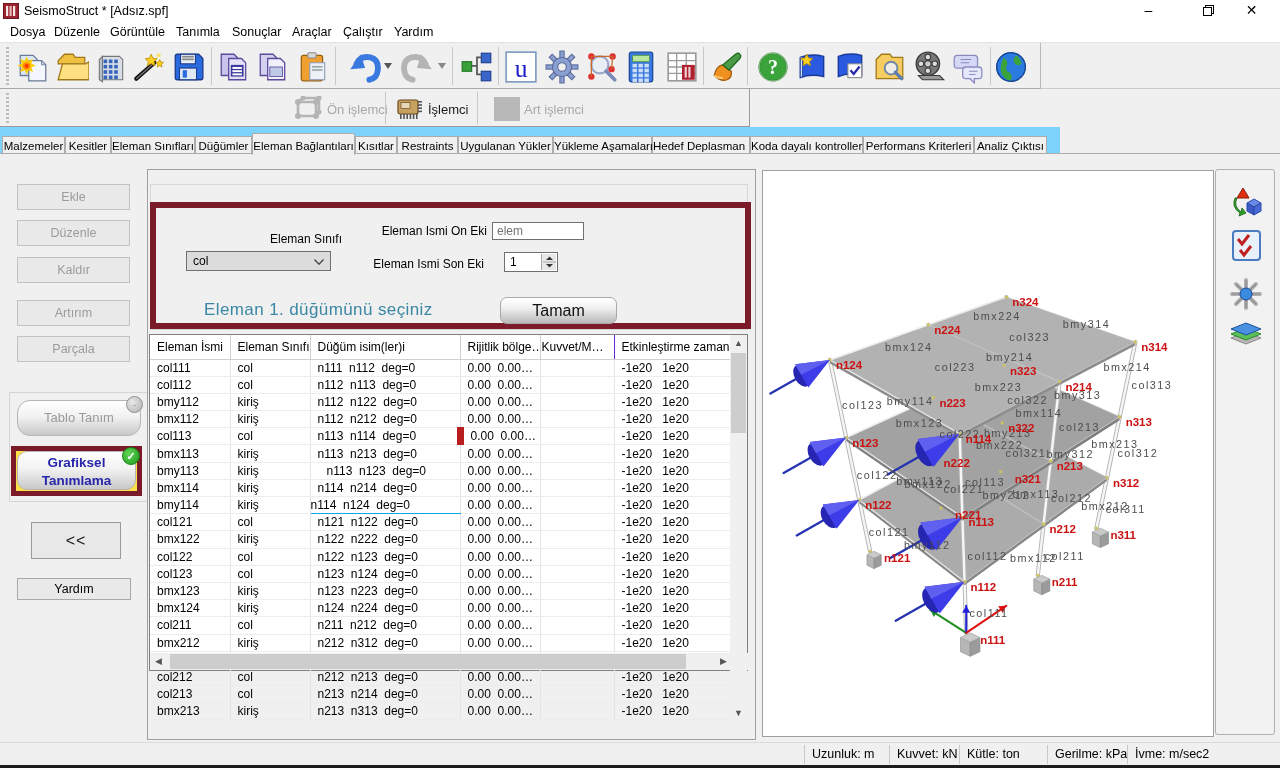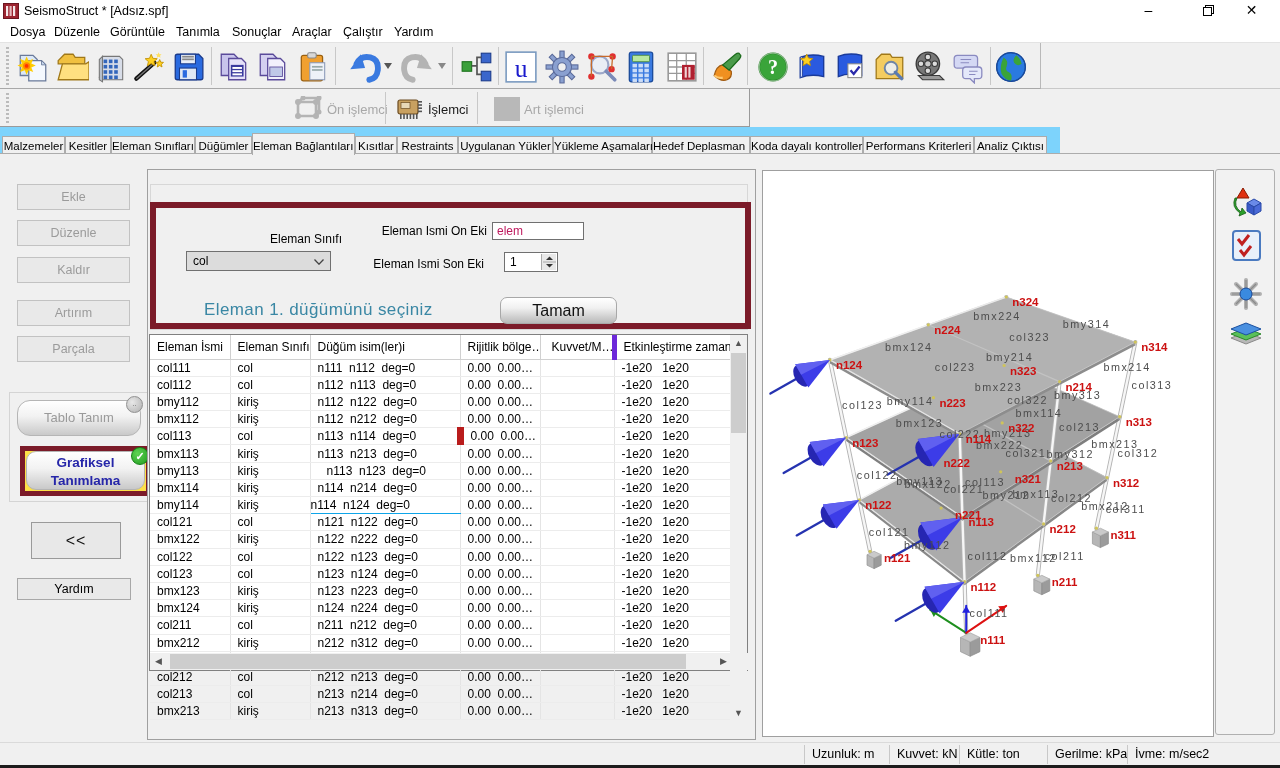--- a/index.html
+++ b/index.html
@@ -278,59 +278,59 @@
 <span class="blacklbl" style="left:428px">İşlemci</span>
 <div class="tsep" style="left:477px;top:3px;height:32px"></div>
 <div style="position:absolute;left:494px;top:8px;width:26px;height:24px;background:#b8b8b8"></div>
 <span class="ghostlbl" style="left:524px">Art işlemci</span>
 </div>
 <div id="tabbar">
     <div class="tab" style="left:2px;width:63px;text-align:center">Malzemeler</div>
 <div class="tab" style="left:65px;width:46px;text-align:center">Kesitler</div>
 <div class="tab" style="left:111px;width:84px;text-align:center">Eleman Sınıfları</div>
 <div class="tab" style="left:195px;width:57px;text-align:center">Düğümler</div>
-<div class="tab active" style="left:252px;width:103px;">Eleman Bağlantıları</div>
+<div class="tab active" style="left:252px;width:103px;text-align:center">Eleman Bağlantıları</div>
 <div class="tab" style="left:355px;width:42px;text-align:center">Kısıtlar</div>
 <div class="tab" style="left:397px;width:61px;text-align:center">Restraints</div>
 <div class="tab" style="left:458px;width:95px;text-align:center">Uygulanan Yükler</div>
 <div class="tab" style="left:553px;width:99px;text-align:center">Yükleme Aşamaları</div>
 <div class="tab" style="left:652px;width:98px;">Hedef Deplasman</div>
 <div class="tab" style="left:750px;width:113px;text-align:center">Koda dayalı kontroller</div>
 <div class="tab" style="left:863px;width:111px;text-align:center">Performans Kriterleri</div>
 <div class="tab" style="left:974px;width:73px;text-align:center">Analiz Çıktısı</div>
   </div>
 <div id="tabline"></div>
 <div id="content">
  <div class="sbtn" style="top:30px">Ekle</div>
  <div class="sbtn" style="top:66px">Düzenle</div>
  <div class="sbtn" style="top:103px">Kaldır</div>
  <div class="sbtn" style="top:146px">Artırım</div>
  <div class="sbtn" style="top:182px">Parçala</div>
  <div style="position:absolute;left:9px;top:238px;width:139px;height:110px;border:1px solid #d4d4d4"></div>
  <div class="pill" style="left:17px;top:246px;width:124px;height:36px;font-size:13px;line-height:34px;color:#9a9a9a">Tablo Tanım
    <div style="position:absolute;right:-3px;top:-5px;width:17px;height:17px;border-radius:50%;background:radial-gradient(circle at 35% 35%,#e8e8e8,#b0b0b0);border:1px solid #909090;color:#666;font-size:8px;line-height:13px;text-align:center">..</div>
  </div>
- <div style="position:absolute;left:20px;top:292px;width:131px;height:50px;border:5px solid #7b1b29;background:#fde047">
+ <div style="position:absolute;left:11px;top:292px;width:131px;height:50px;border:5px solid #7b1b29;background:#fde047">
    <div class="pill" style="left:1px;top:0px;width:119px;height:39px;font-size:13.5px;font-weight:bold;color:#2626a9;line-height:1.35;padding-top:2px;border-radius:10px">Grafiksel<br>Tanımlama</div>
    <div style="position:absolute;right:-3px;top:-4px;width:18px;height:18px;border-radius:50%;background:radial-gradient(circle at 35% 35%,#5fd453,#1f9a1f);border:1px solid #128012;color:#fff;font-size:11px;font-weight:bold;text-align:center;line-height:17px">✓</div>
  </div>
  <div style="position:absolute;left:31px;top:368px;width:90px;height:37px;background:#e8e8e8;border:1px solid #9a9a9a;text-align:center;line-height:35px;font-size:16px;color:#111;letter-spacing:1px">&lt;&lt;</div>
  <div style="position:absolute;left:17px;top:424px;width:114px;height:22px;background:#e9e9e9;border:1px solid #a8a8a8;text-align:center;line-height:20px;font-size:12.5px;color:#000">Yardım</div>
 
  <div id="centerpanel">
   <div style="position:absolute;left:2px;top:14px;width:598px;height:146px;border:1px solid #d7d7d7"></div>
   <div id="formbox">
     <div style="position:absolute;left:114px;top:24px;font-size:12px;color:#000">Eleman Sınıfı</div>
     <div style="position:absolute;left:30px;top:43px;width:145px;height:20px;background:#dcdcdc;border:1px solid #707070;font-size:12px;padding:2px 6px;color:#000">col
       <svg style="position:absolute;right:6px;top:7px" width="10" height="6" viewBox="0 0 10 6">
             <path d="M0.5 0.5 L5 5.2 L9.5 0.5" fill="none" stroke="#444" stroke-width="1.3"></path>
           </svg>
     </div>
     <div style="position:absolute;left:180px;top:16px;width:151px;text-align:right;font-size:12px;color:#000">Eleman Ismi On Eki</div>
-    <div style="position:absolute;left:336px;top:14px;width:92px;height:18px;background:#fff;border:1px solid #707070;font-size:12px;padding:1px 4px;color:#be185d">elem</div>
+    <div style="position:absolute;left:336px;top:14px;width:92px;height:18px;background:#fff;border:1px solid #707070;font-size:12px;padding:1px 4px;color:#737373">elem</div>
     <div style="position:absolute;left:177px;top:49px;width:151px;text-align:right;font-size:12px;color:#000">Eleman Ismi Son Eki</div>
     <div style="position:absolute;left:348px;top:44px;width:54px;height:20px;background:#fff;border:1px solid #707070;font-size:12px;padding:2px 5px;color:#000">1
       <div style="position:absolute;right:1px;top:1px;width:15px;height:16px;background:#e8e8e8;border-left:1px solid #aaa">
         <svg width="15" height="16" viewBox="0 0 15 16">
               <path d="M4 6 L7.5 2.5 L11 6z" fill="#333"></path>
               <path d="M4 10 L7.5 13.5 L11 10z" fill="#333"></path>
               <line x1="1" y1="8" x2="14" y2="8" stroke="#aaa"></line>
             </svg>
       </div>
     </div>
@@ -346,21 +346,21 @@
             <col style="width:80px">
             <col style="width:74px">
             <col style="width:116px">
           </colgroup>
 <tbody>
             <tr style="height:24px">
               <td style="border-right:1px solid #d0d0d0;border-bottom:1px solid #d0d0d0;padding-left:7px;white-space:nowrap;overflow:hidden">Eleman İsmi</td>
               <td style="border-right:1px solid #d0d0d0;border-bottom:1px solid #d0d0d0;padding-left:7px;white-space:nowrap;overflow:hidden">Eleman Sınıfı</td>
               <td style="border-right:1px solid #d0d0d0;border-bottom:1px solid #d0d0d0;padding-left:7px;white-space:nowrap;overflow:hidden">Düğüm isim(ler)i</td>
               <td style="border-right:1px solid #d0d0d0;border-bottom:1px solid #d0d0d0;padding-left:7px;white-space:nowrap;overflow:hidden">Rijitlik bölge…</td>
-              <td style="border-right:5px solid #6d28d9;border-bottom:1px solid #d0d0d0;padding-left:11px;white-space:nowrap;overflow:hidden">Kuvvet/M…</td>
+              <td style="border-right:1px solid #6d28d9;border-bottom:1px solid #d0d0d0;padding-left:1px;white-space:nowrap;overflow:hidden">Kuvvet/M…</td>
               <td style="border-right:1px solid #d0d0d0;border-bottom:1px solid #d0d0d0;padding-left:7px;white-space:nowrap;overflow:hidden">Etkinleştirme zamanı/Y</td>
             </tr>
 <tr style="height:17.2px">
               <td style="border-right:1px solid #e4e4e4;border-bottom:1px solid #ececec;padding-left:7px;white-space:nowrap;overflow:hidden">col111</td>
               <td style="border-right:1px solid #e4e4e4;border-bottom:1px solid #ececec;padding-left:7px;white-space:nowrap;overflow:hidden">col</td>
               <td style="border-right:1px solid #e4e4e4;border-bottom:1px solid #ececec;padding-left:7px;white-space:nowrap;overflow:hidden">n111&nbsp;&nbsp;n112&nbsp;&nbsp;deg=0</td>
               <td style="border-right:1px solid #e4e4e4;border-bottom:1px solid #ececec;padding-left:7px;white-space:nowrap;overflow:hidden">0.00&nbsp;&nbsp;0.00…</td>
               <td style="border-right:1px solid #e4e4e4;border-bottom:1px solid #ececec;padding-left:7px;white-space:nowrap;overflow:hidden"></td>
               <td style="border-right:1px solid #e4e4e4;border-bottom:1px solid #ececec;padding-left:7px;white-space:nowrap;overflow:hidden">-1e20&nbsp;&nbsp;&nbsp;1e20</td>
             </tr>

